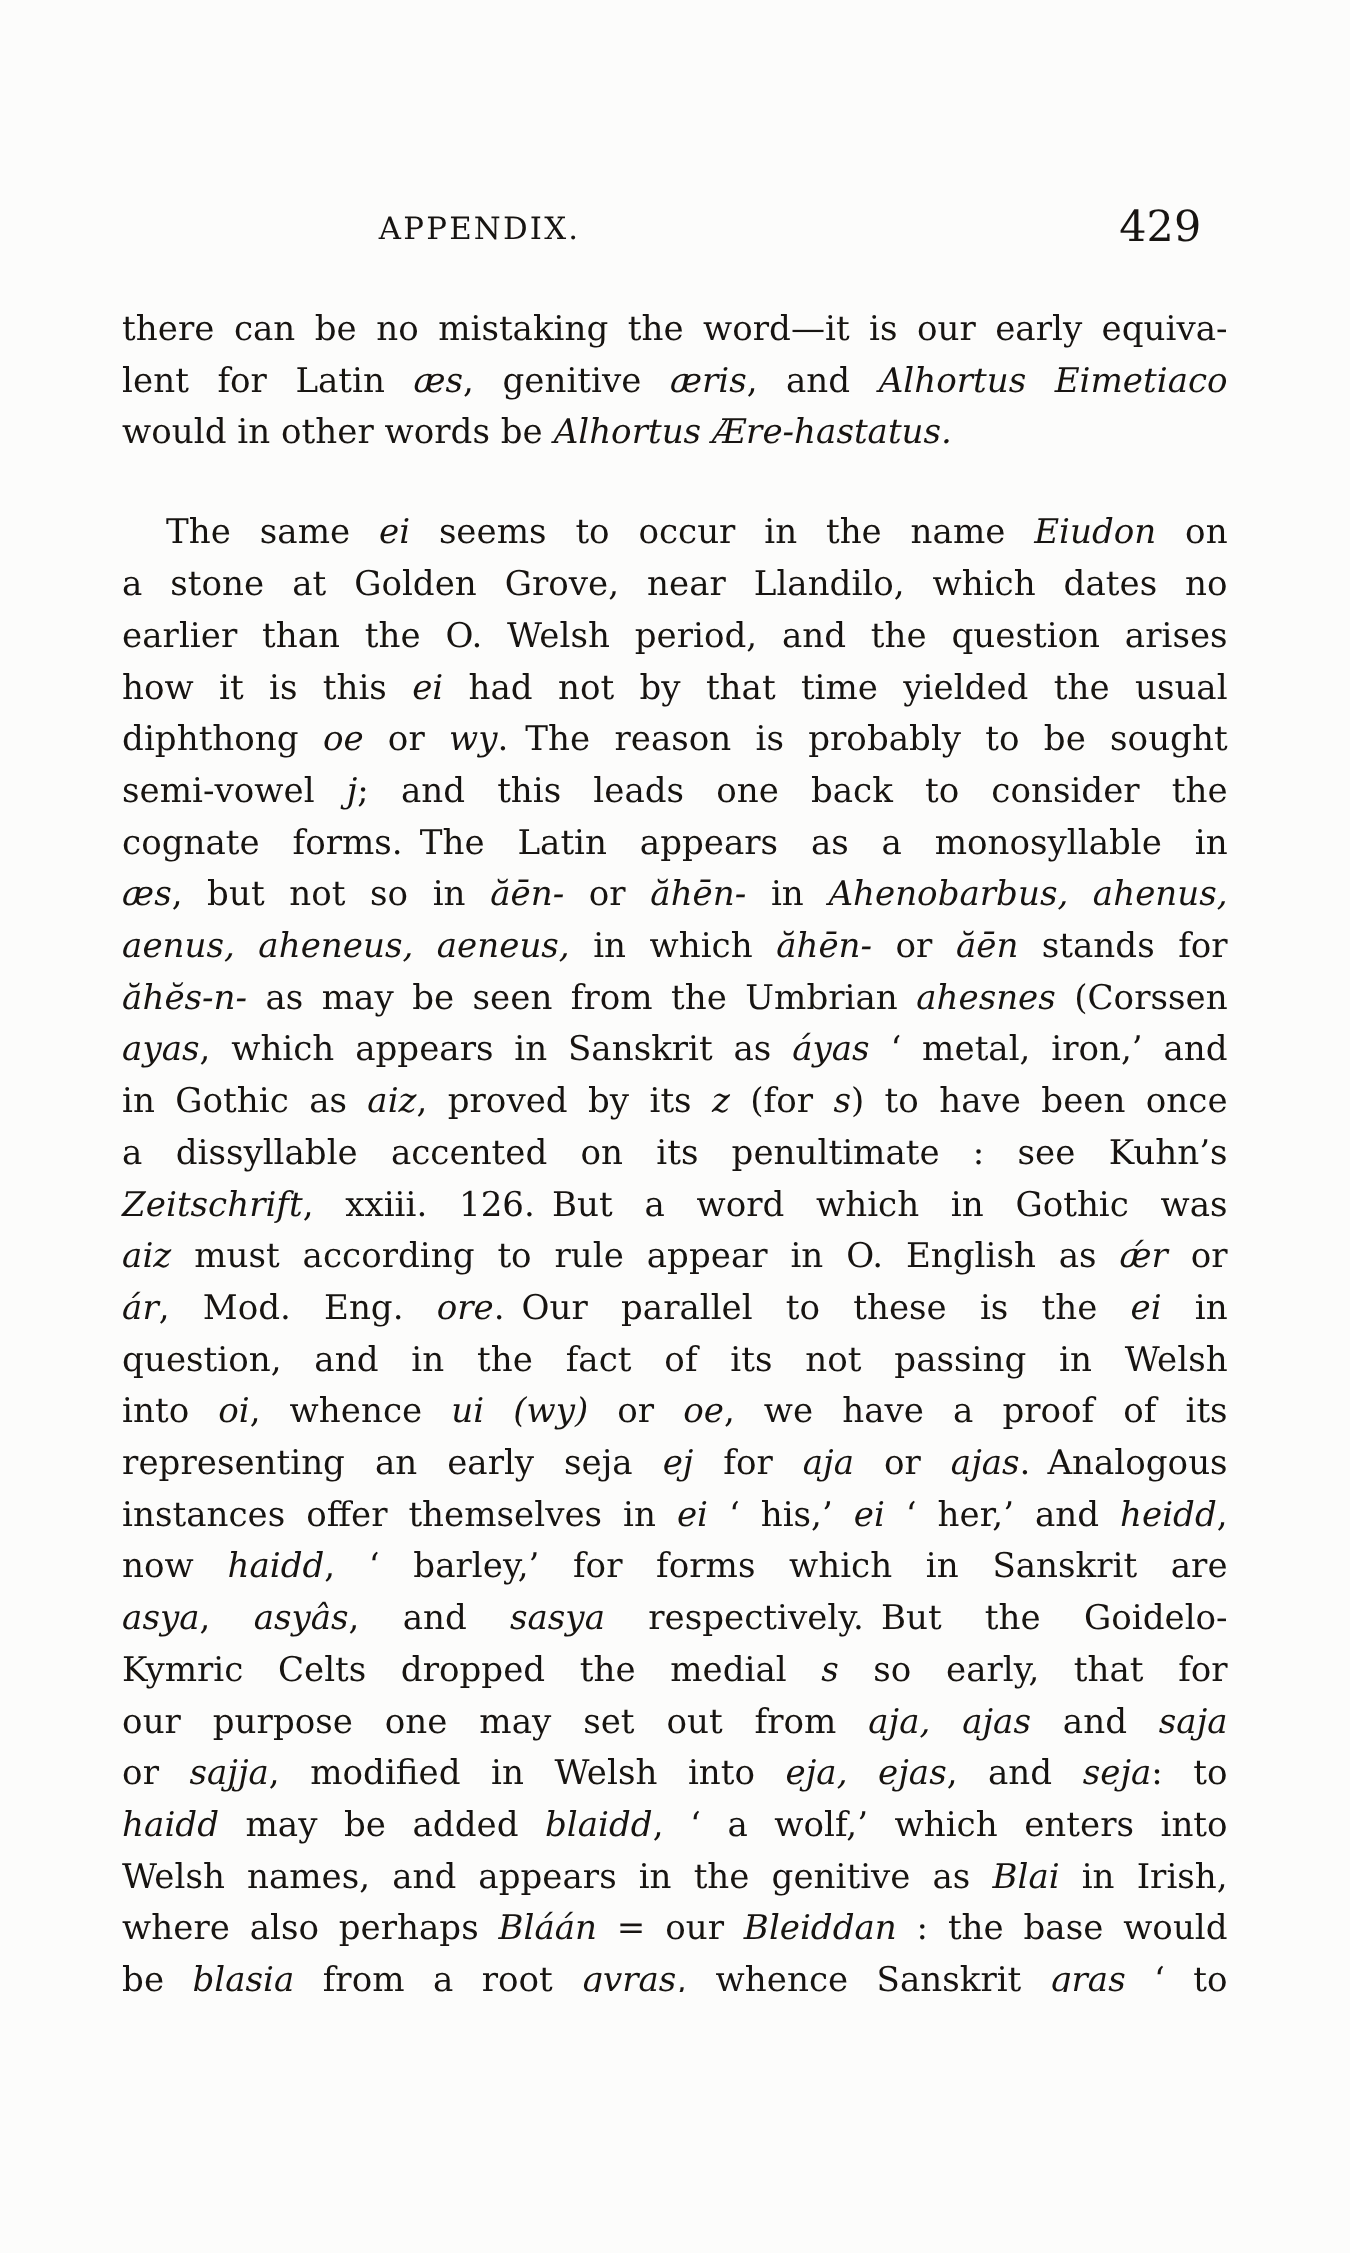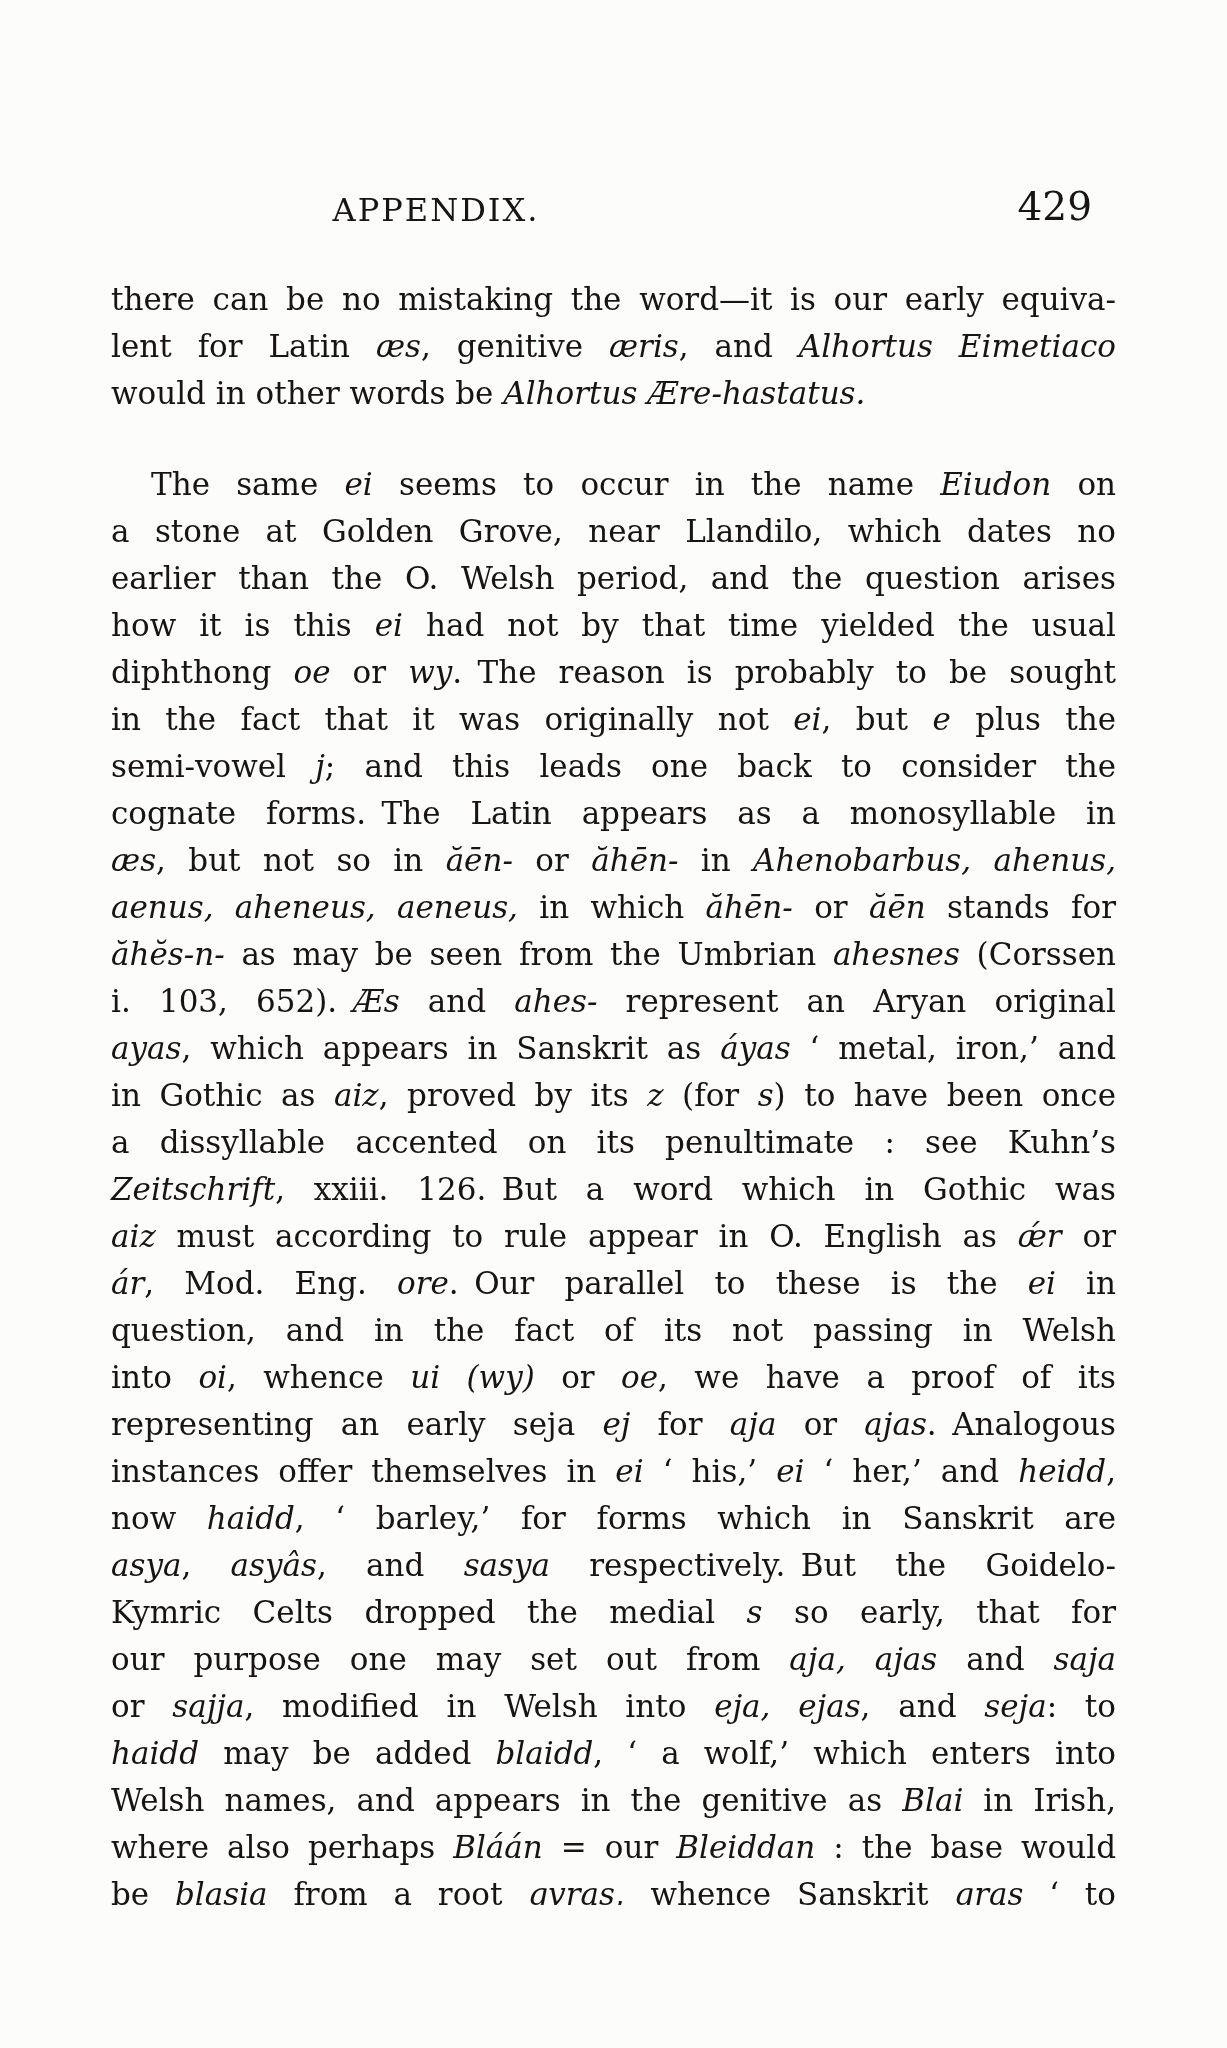--- a/index.html
+++ b/index.html
@@ -10,21 +10,21 @@
     background: #fcfcfb;
     color: #171411;
     font-family: "DejaVu Serif", serif;
     overflow: hidden;
   }
   .running-head {
     position: absolute;
     top: 191px;
     left: 436px;
     transform: translateX(-50%);
-    font-size: 32px;
+    font-size: 28px;
     letter-spacing: 2px;
     white-space: nowrap;
   }
   .page-number {
     position: absolute;
     top: 184px;
     right: 135px;
     font-size: 39px;
   }
   .page-body {
@@ -53,27 +53,25 @@
   <div class="page-number">429</div>
   <div class="page-body">
       <div class="line"><span>there can be no mistaking the word—it is our early equiva-</span></div>
       <div class="line"><span>lent for Latin </span><i>æs</i><span>, genitive </span><i>æris</i><span>, and </span><i>Alhortus Eimetiaco</i></div>
       <div class="line para-end"><span>would in other words be </span><i>Alhortus Ære-hastatus.</i></div>
       <div class="line indent"><span>The same </span><i>ei</i><span> seems to occur in the name </span><i>Eiudon</i><span> on</span></div>
       <div class="line"><span>a stone at Golden Grove, near Llandilo, which dates no</span></div>
       <div class="line"><span>earlier than the O. Welsh period, and the question arises</span></div>
       <div class="line"><span>how it is this </span><i>ei</i><span> had not by that time yielded the usual</span></div>
       <div class="line"><span>diphthong </span><i>oe</i><span> or </span><i>wy</i><span>. The reason is probably to be sought</span></div>
-      <div class="line"><span>in the fact that it was originally not </span><i>ei</i><span>, but </span><i>e</i><span> plus the</span></div>
       <div class="line"><span>semi-vowel </span><i>j</i><span>; and this leads one back to consider the</span></div>
       <div class="line"><span>cognate forms. The Latin appears as a monosyllable in</span></div>
       <div class="line"><i>æs</i><span>, but not so in </span><i>ăēn-</i><span> or </span><i>ăhēn-</i><span> in </span><i>Ahenobarbus, ahenus,</i></div>
       <div class="line"><i>aenus, aheneus, aeneus,</i><span> in which </span><i>ăhēn-</i><span> or </span><i>ăēn</i><span> stands for</span></div>
       <div class="line"><i>ăhĕs-n-</i><span> as may be seen from the Umbrian </span><i>ahesnes</i><span> (Corssen</span></div>
-      <div class="line"><span>i. 103, 652). </span><i>Æs</i><span> and </span><i>ahes-</i><span> represent an Aryan original</span></div>
       <div class="line"><i>ayas</i><span>, which appears in Sanskrit as </span><i>áyas</i><span> ‘ metal, iron,’ and</span></div>
       <div class="line"><span>in Gothic as </span><i>aiz</i><span>, proved by its </span><i>z</i><span> (for </span><i>s</i><span>) to have been once</span></div>
       <div class="line"><span>a dissyllable accented on its penultimate : see Kuhn’s</span></div>
       <div class="line"><i>Zeitschrift</i><span>, xxiii. 126. But a word which in Gothic was</span></div>
       <div class="line"><i>aiz</i><span> must according to rule appear in O. English as </span><i>ǽr</i><span> or</span></div>
       <div class="line"><i>ár</i><span>, Mod. Eng. </span><i>ore</i><span>. Our parallel to these is the </span><i>ei</i><span> in</span></div>
       <div class="line"><span>question, and in the fact of its not passing in Welsh</span></div>
       <div class="line"><span>into </span><i>oi</i><span>, whence </span><i>ui</i><span> </span><i>(wy)</i><span> or </span><i>oe</i><span>, we have a proof of its</span></div>
       <div class="line"><span>representing an early seja </span><i>ej</i><span> for </span><i>aja</i><span> or </span><i>ajas</i><span>. Analogous</span></div>
       <div class="line"><span>instances offer themselves in </span><i>ei</i><span> ‘ his,’ </span><i>ei</i><span> ‘ her,’ and </span><i>heidd</i><span>,</span></div>

